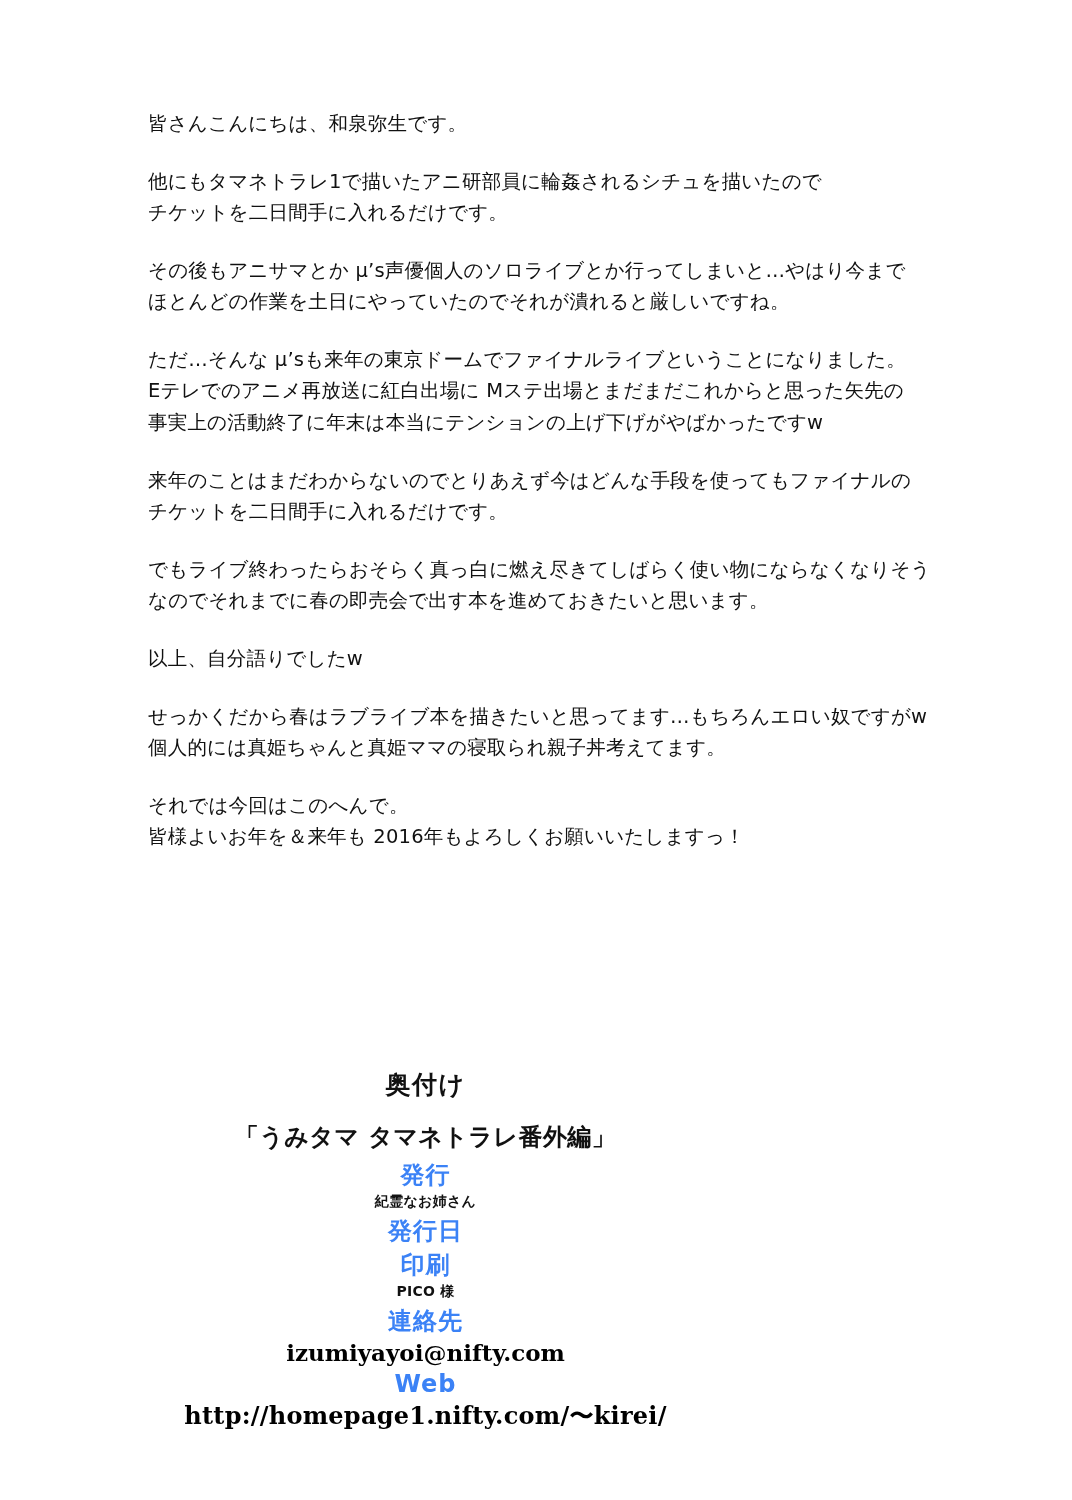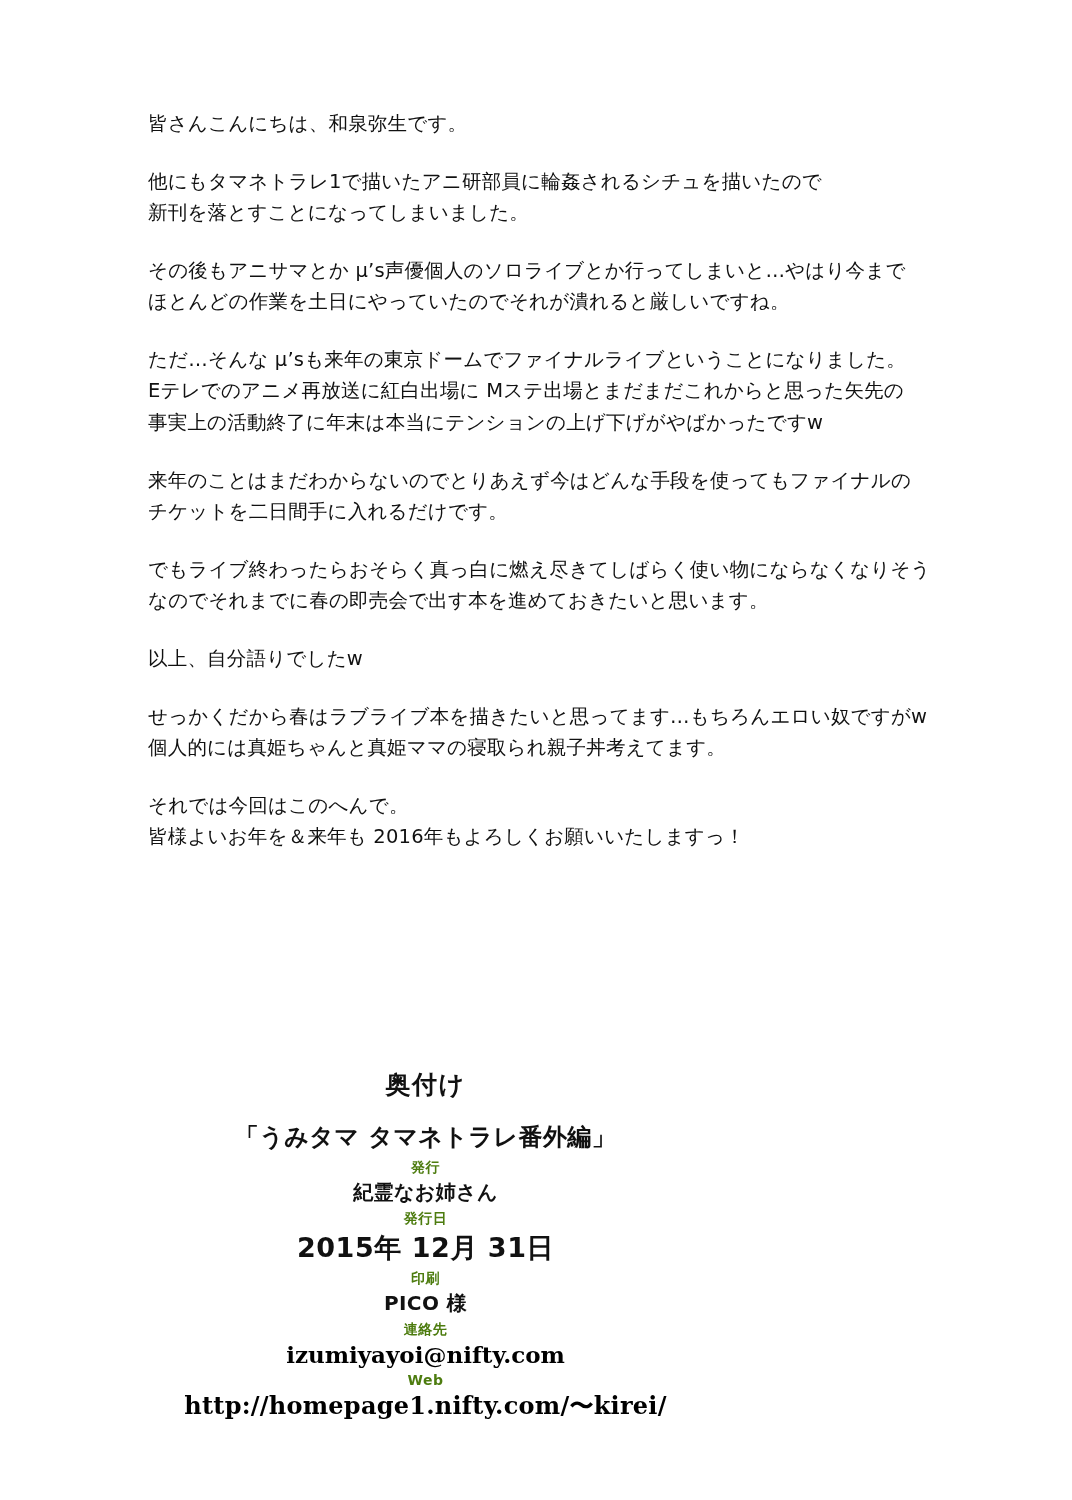--- a/index.html
+++ b/index.html
@@ -50,28 +50,28 @@
     color: #111;
   }
   .colophon-worktitle {
     font-size: 24px;
     font-weight: bold;
     letter-spacing: 0.02em;
     margin-bottom: 6px;
     color: #111;
   }
   .colophon-label {
-    font-size: 14px;
+    font-size: 24px;
     font-weight: bold;
     letter-spacing: 0.04em;
     margin-bottom: 2px;
-    color: #4d7c0f;
+    color: #3b82f6;
   }
   .colophon-value {
-    font-size: 20px;
+    font-size: 14px;
     font-weight: bold;
     letter-spacing: 0.02em;
     margin-bottom: 4px;
     color: #111;
   }
   .colophon-date {
     font-size: 27px;
     font-weight: bold;
     letter-spacing: 0.02em;
     margin-bottom: 4px;
@@ -86,21 +86,21 @@
   .colophon-url { font-size: 24px; letter-spacing: 0.01em; }
 </style>
 </head>
 <body>
 
 <div class="page">
 
   <div class="afterword">
     <p class="para">皆さんこんにちは、和泉弥生です。</p>
     <p class="para">他にもタマネトラレ1で描いたアニ研部員に輪姦されるシチュを描いたので
-新刊を落とすことになってしまいました。</p>
+チケットを二日間手に入れるだけです。</p>
     <p class="para">その後もアニサマとか μ’s声優個人のソロライブとか行ってしまいと…やはり今まで
 ほとんどの作業を土日にやっていたのでそれが潰れると厳しいですね。</p>
     <p class="para">ただ…そんな μ’sも来年の東京ドームでファイナルライブということになりました。
 Eテレでのアニメ再放送に紅白出場に Mステ出場とまだまだこれからと思った矢先の
 事実上の活動終了に年末は本当にテンションの上げ下げがやばかったですw</p>
     <p class="para">来年のことはまだわからないのでとりあえず今はどんな手段を使ってもファイナルの
 チケットを二日間手に入れるだけです。</p>
     <p class="para">でもライブ終わったらおそらく真っ白に燃え尽きてしばらく使い物にならなくなりそう
 なのでそれまでに春の即売会で出す本を進めておきたいと思います。</p>
     <p class="para">以上、自分語りでしたw</p>
@@ -111,20 +111,19 @@
   </div>
 
 </div>
 
 <div class="colophon">
   <div class="colophon-title">奥付け</div>
   <div class="colophon-worktitle">「うみタマ タマネトラレ番外編」</div>
   <div class="colophon-label">発行</div>
   <div class="colophon-value">紀霊なお姉さん</div>
   <div class="colophon-label">発行日</div>
-  <div class="colophon-date">2015年 12月 31日</div>
   <div class="colophon-label">印刷</div>
   <div class="colophon-value">PICO 様</div>
   <div class="colophon-label">連絡先</div>
   <div class="colophon-mail">izumiyayoi@nifty.com</div>
   <div class="colophon-label">Web</div>
   <div class="colophon-url">http://homepage1.nifty.com/〜kirei/</div>
 </div>
 
 </body></html>

